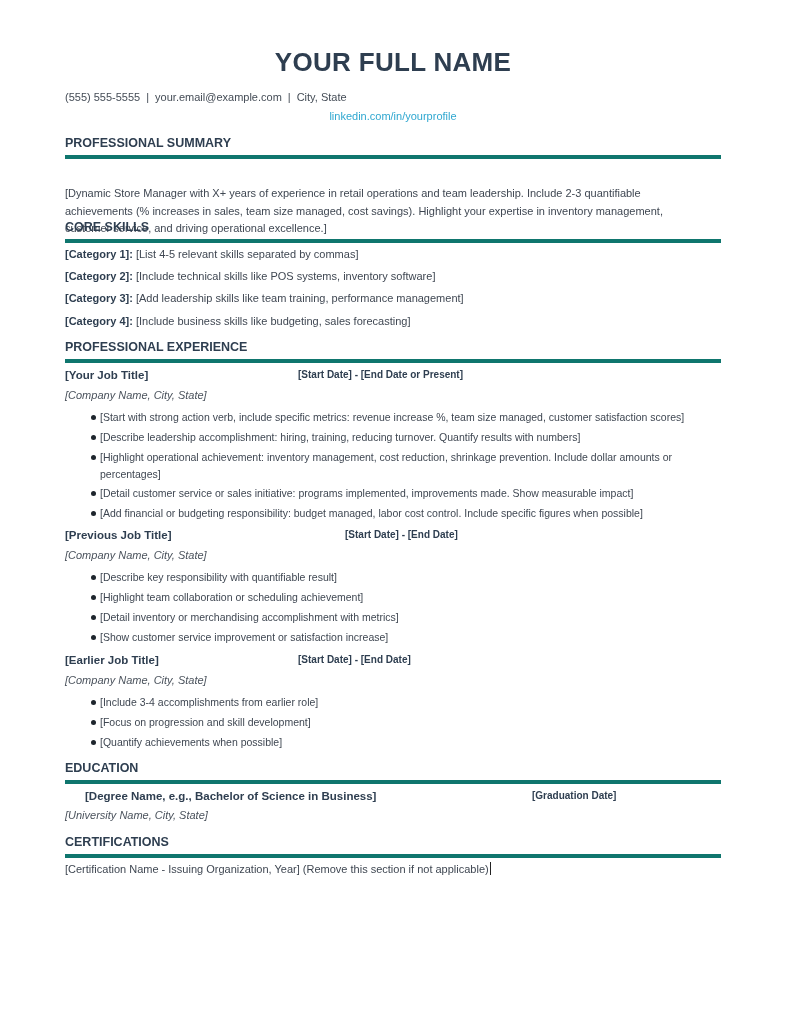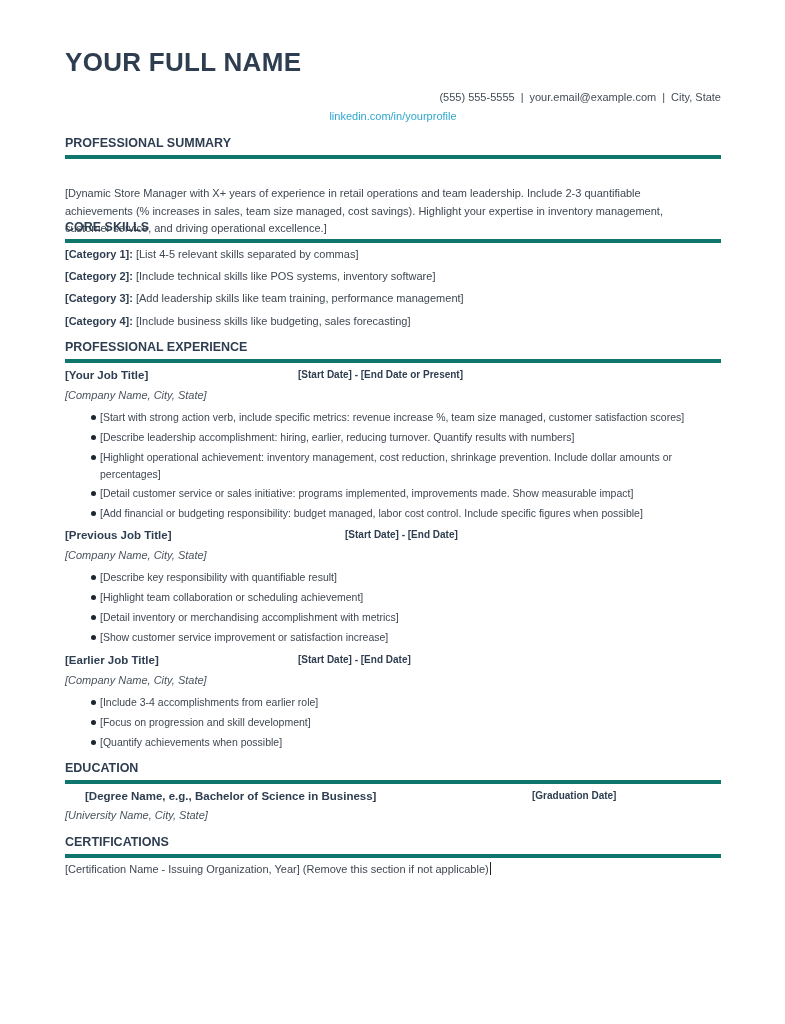--- a/index.html
+++ b/index.html
@@ -19,32 +19,32 @@
       position: absolute;
       left: 65px;
       top: 0;
       width: 656px;
     }
     .name {
       position: absolute;
       left: 0;
       top: 47px;
       width: 656px;
+      text-align: center;
+      font-size: 26px;
+      font-weight: bold;
+      color: #2e3e50;
+      letter-spacing: 0.3px;
+    }
+    .contact {
+      position: absolute;
+      left: 0;
+      top: 91px;
+      width: 656px;
       text-align: left;
-      font-size: 26px;
-      font-weight: bold;
-      color: #2e3e50;
-      letter-spacing: 0.3px;
-    }
-    .contact {
-      position: absolute;
-      left: 0;
-      top: 91px;
-      width: 656px;
-      text-align: right;
       font-size: 11px;
       color: #444c56;
     }
     .contact .sep { padding: 0 6px; }
     .linkedin {
       position: absolute;
       left: 0;
       top: 110px;
       width: 656px;
       text-align: center;
@@ -164,21 +164,21 @@
 
   <div class="job-title" style="top:369px;">[Your Job Title]</div>
   <div class="job-date" style="top:369px; left:233px;">[Start Date] - [End Date or Present]</div>
   <div class="company" style="top:389px;">[Company Name, City, State]</div>
   <div class="bullet" style="top:409px;">
     <span class="dot"></span>
     <span class="btext">[Start with strong action verb, include specific metrics: revenue increase %, team size managed, customer satisfaction scores]</span>
   </div>
   <div class="bullet" style="top:429px;">
     <span class="dot"></span>
-    <span class="btext">[Describe leadership accomplishment: hiring, earlier, reducing turnover. Quantify results with numbers]</span>
+    <span class="btext">[Describe leadership accomplishment: hiring, training, reducing turnover. Quantify results with numbers]</span>
   </div>
   <div class="bullet" style="top:449px; width:620px;">
     <span class="dot"></span>
     <span class="btext">[Highlight operational achievement: inventory management, cost reduction, shrinkage prevention. Include dollar amounts or percentages]</span>
   </div>
   <div class="bullet" style="top:485px;">
     <span class="dot"></span>
     <span class="btext">[Detail customer service or sales initiative: programs implemented, improvements made. Show measurable impact]</span>
   </div>
   <div class="bullet" style="top:505px;">

